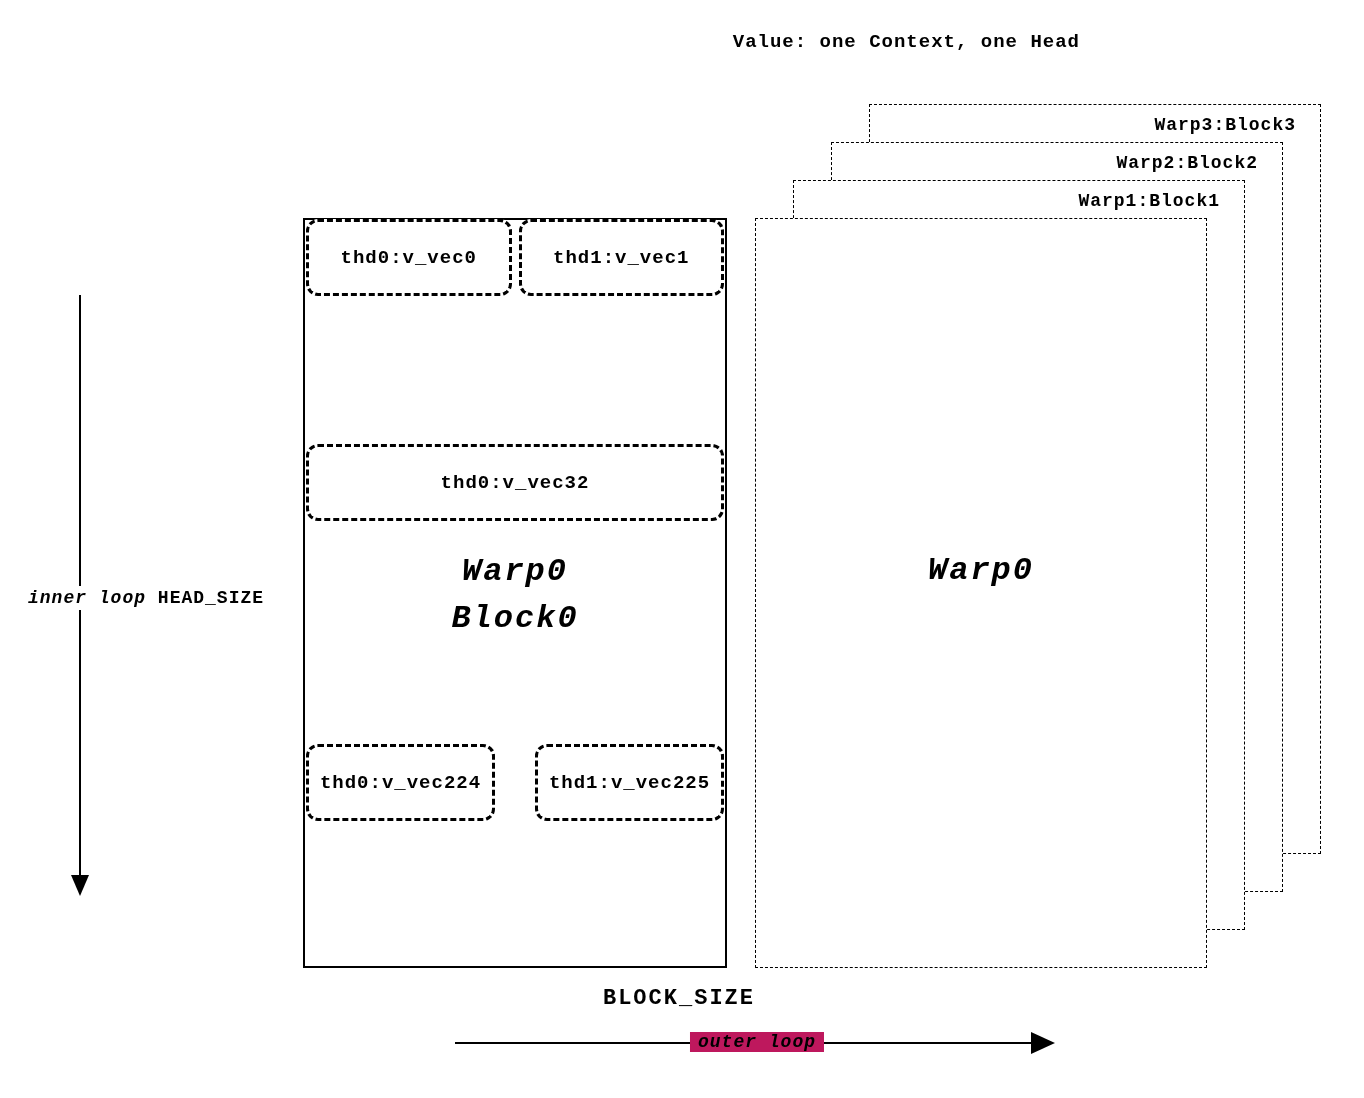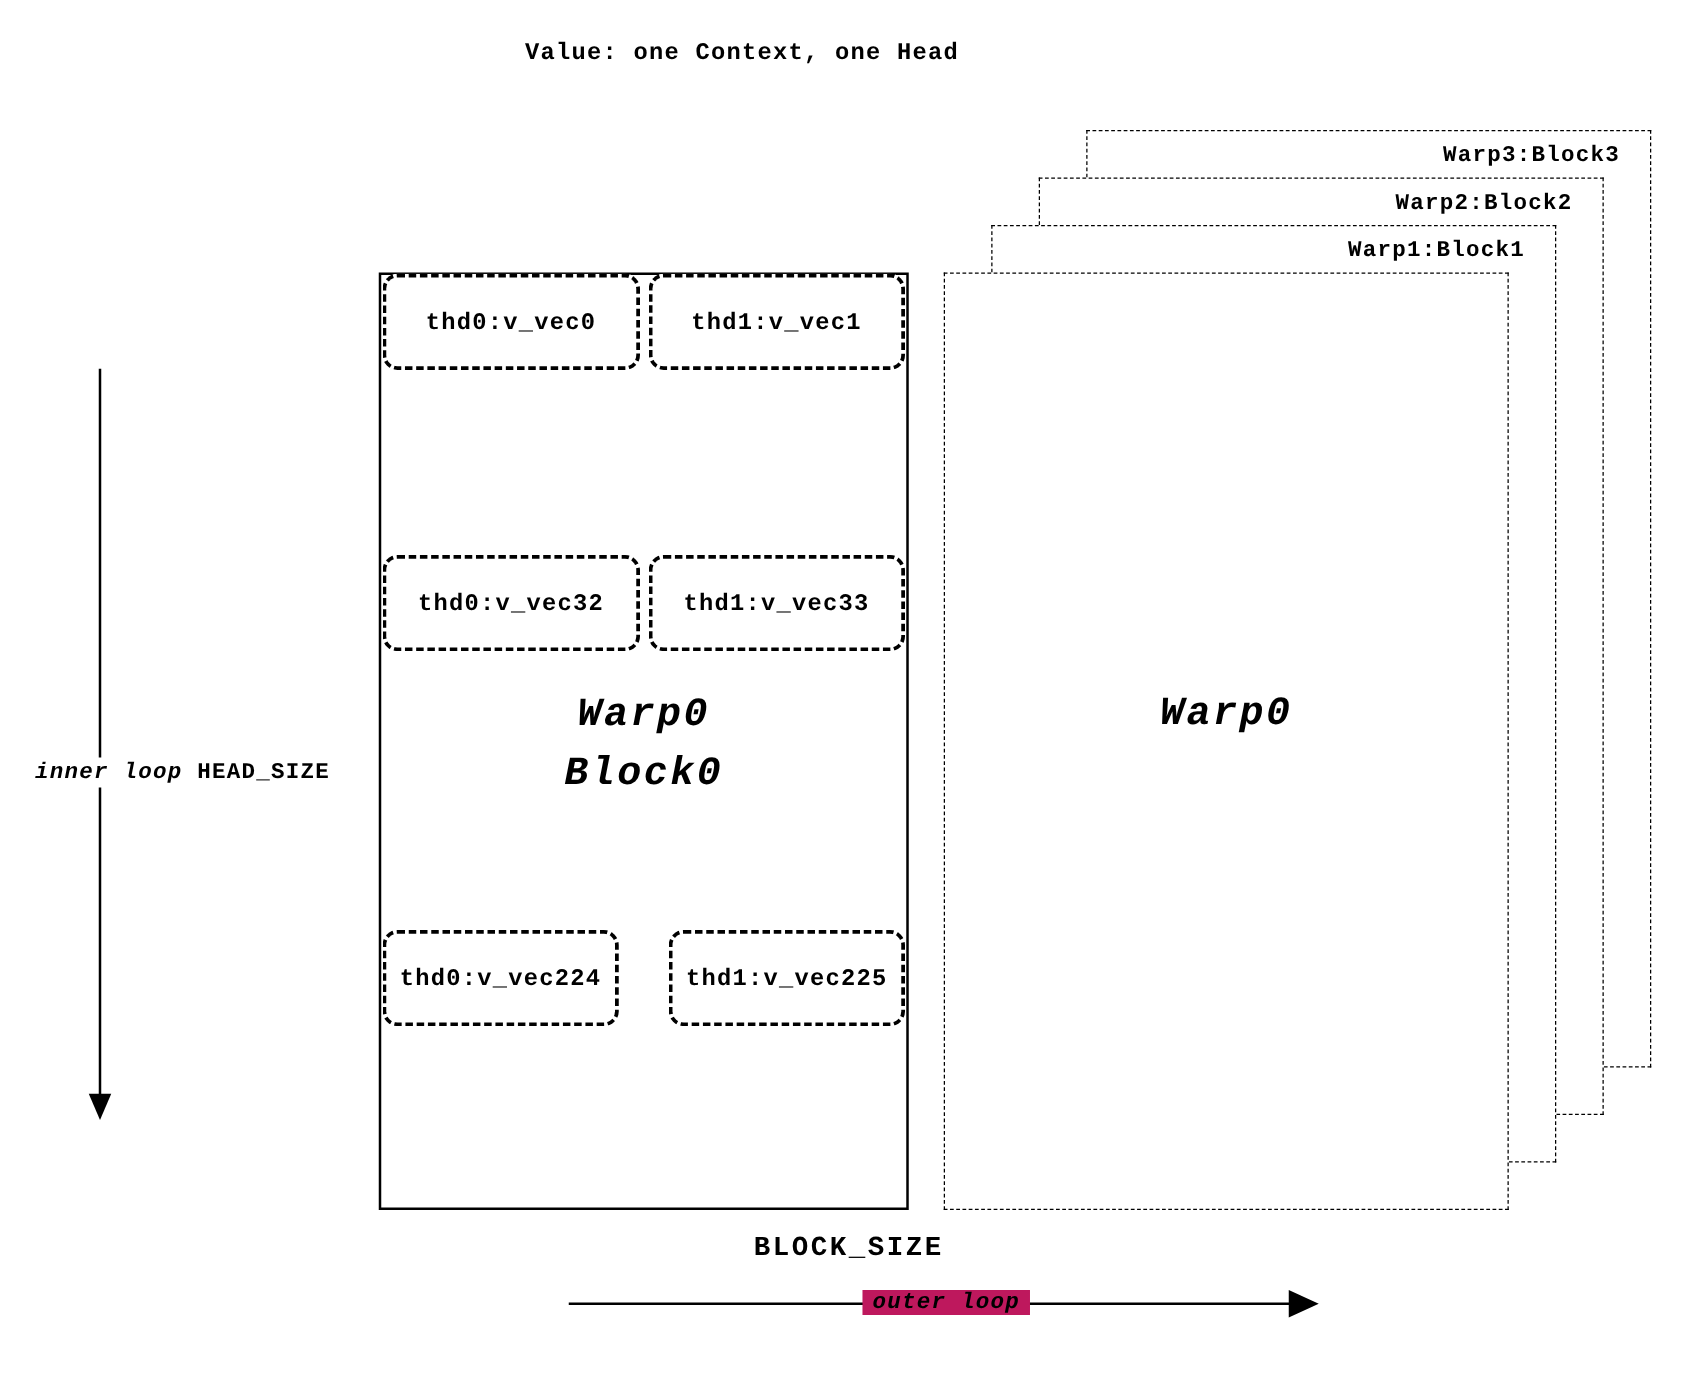--- a/index.html
+++ b/index.html
@@ -13,21 +13,21 @@
     width: 1364px;
     height: 1098px;
     background: #fff;
     overflow: hidden;
   }
   .diagram-title {
     position: absolute;
     left: 420px;
     top: 31px;
     width: 660px;
-    text-align: left;
+    text-align: right;
     font-size: 19px;
     font-weight: bold;
     letter-spacing: 1px;
   }
   
   .card {
     position: absolute;
     width: 452px;
     height: 750px;
     border: 1px dashed #000;
@@ -113,21 +113,20 @@
   .inner-loop-label {
     position: absolute;
     left: 24px;
     top: 586px;
     font-size: 18px;
     font-weight: bold;
     letter-spacing: 1px;
     white-space: nowrap;
     background: #fff;
     padding: 2px 4px;
-    margin-top: 20px;
   }
   .inner-loop-label .it { font-style: italic; }
   .block-size-label {
     position: absolute;
     left: 303px;
     top: 986px;
     width: 452px;
     text-align: right;
     font-size: 22px;
     font-weight: bold;
@@ -188,21 +187,20 @@
     </div>
   </div>
 
   <div class="solid-rect">
     <div class="thread-row row-0">
       <div class="thread-box">thd0:v_vec0</div>
       <div class="thread-box">thd1:v_vec1</div>
     </div>
     <div class="thread-row row-1">
       <div class="thread-box">thd0:v_vec32</div>
-      <div class="thread-box">thd1:v_vec33</div>
     </div>
     <div class="thread-row row-2">
       <div class="thread-box">thd0:v_vec224</div>
       <div class="thread-box">thd1:v_vec225</div>
     </div>
     <div class="warp-label">
       <div>Warp0</div>
       <div>Block0</div>
     </div>
   </div>

